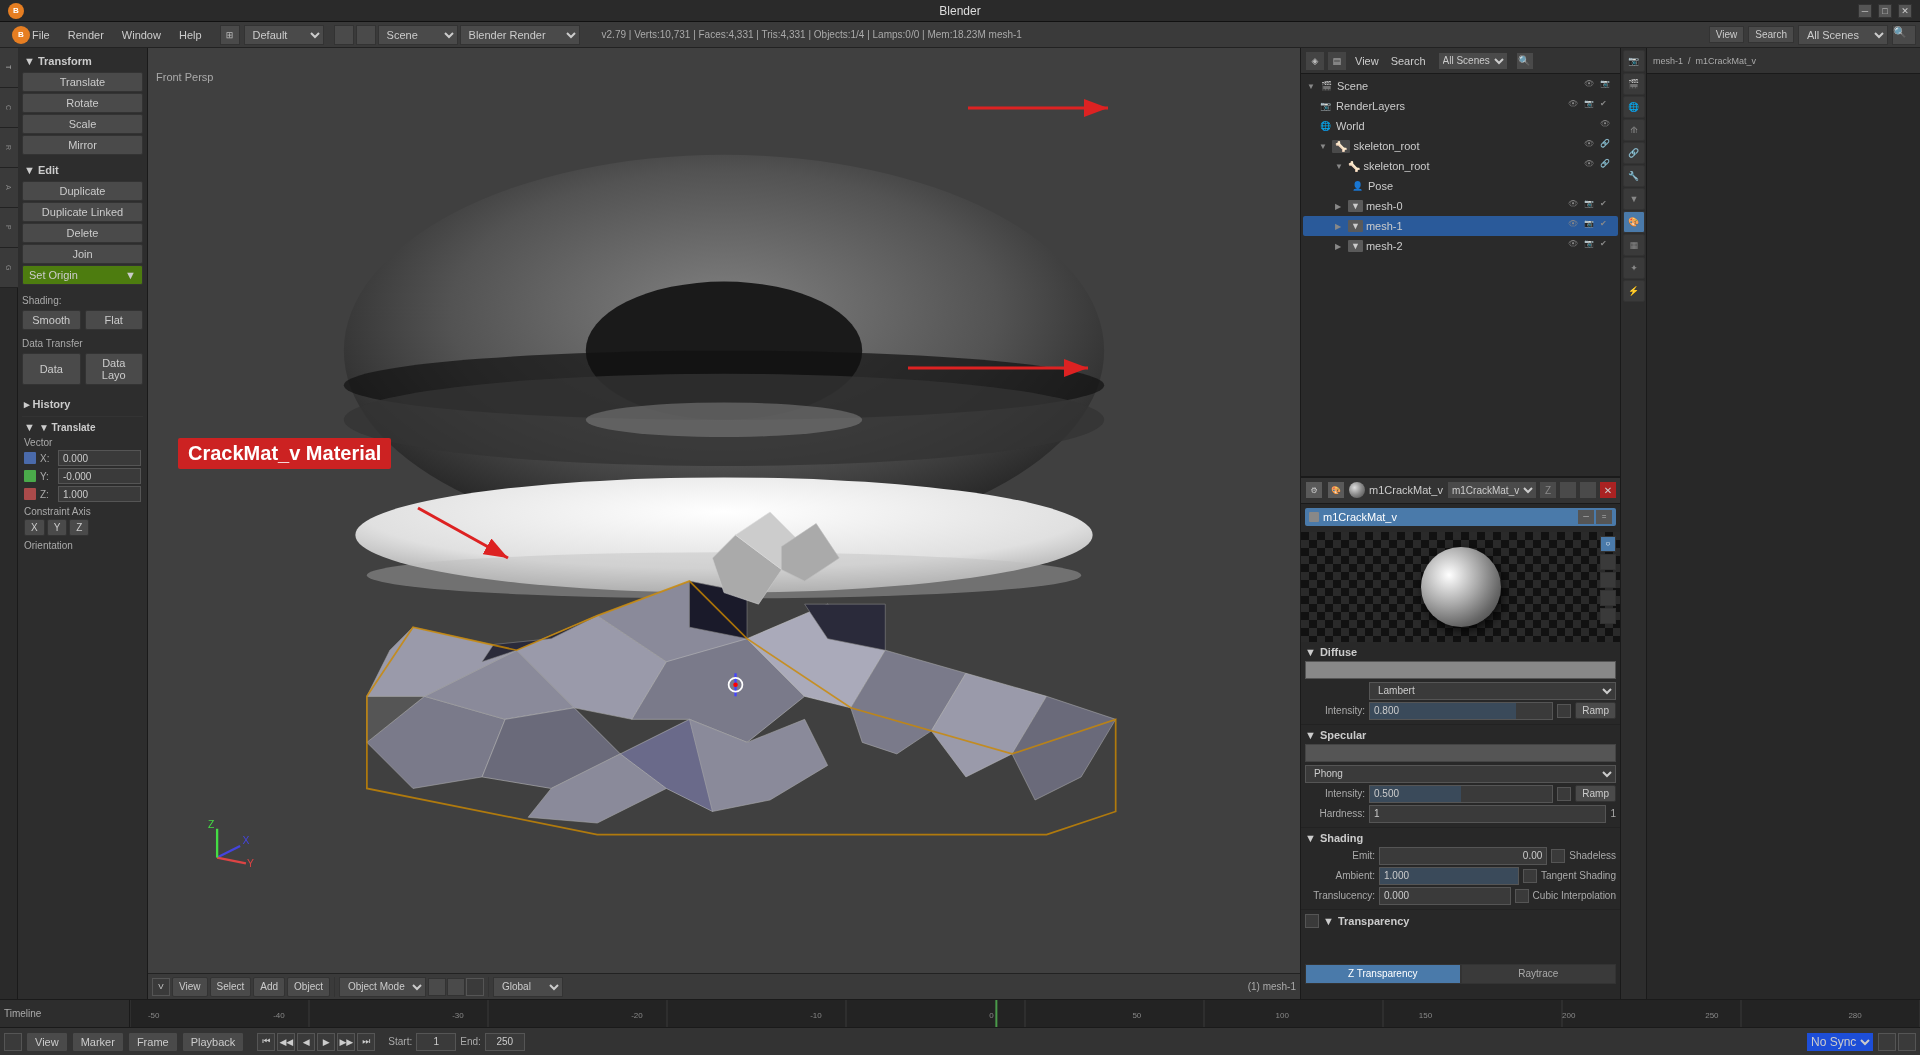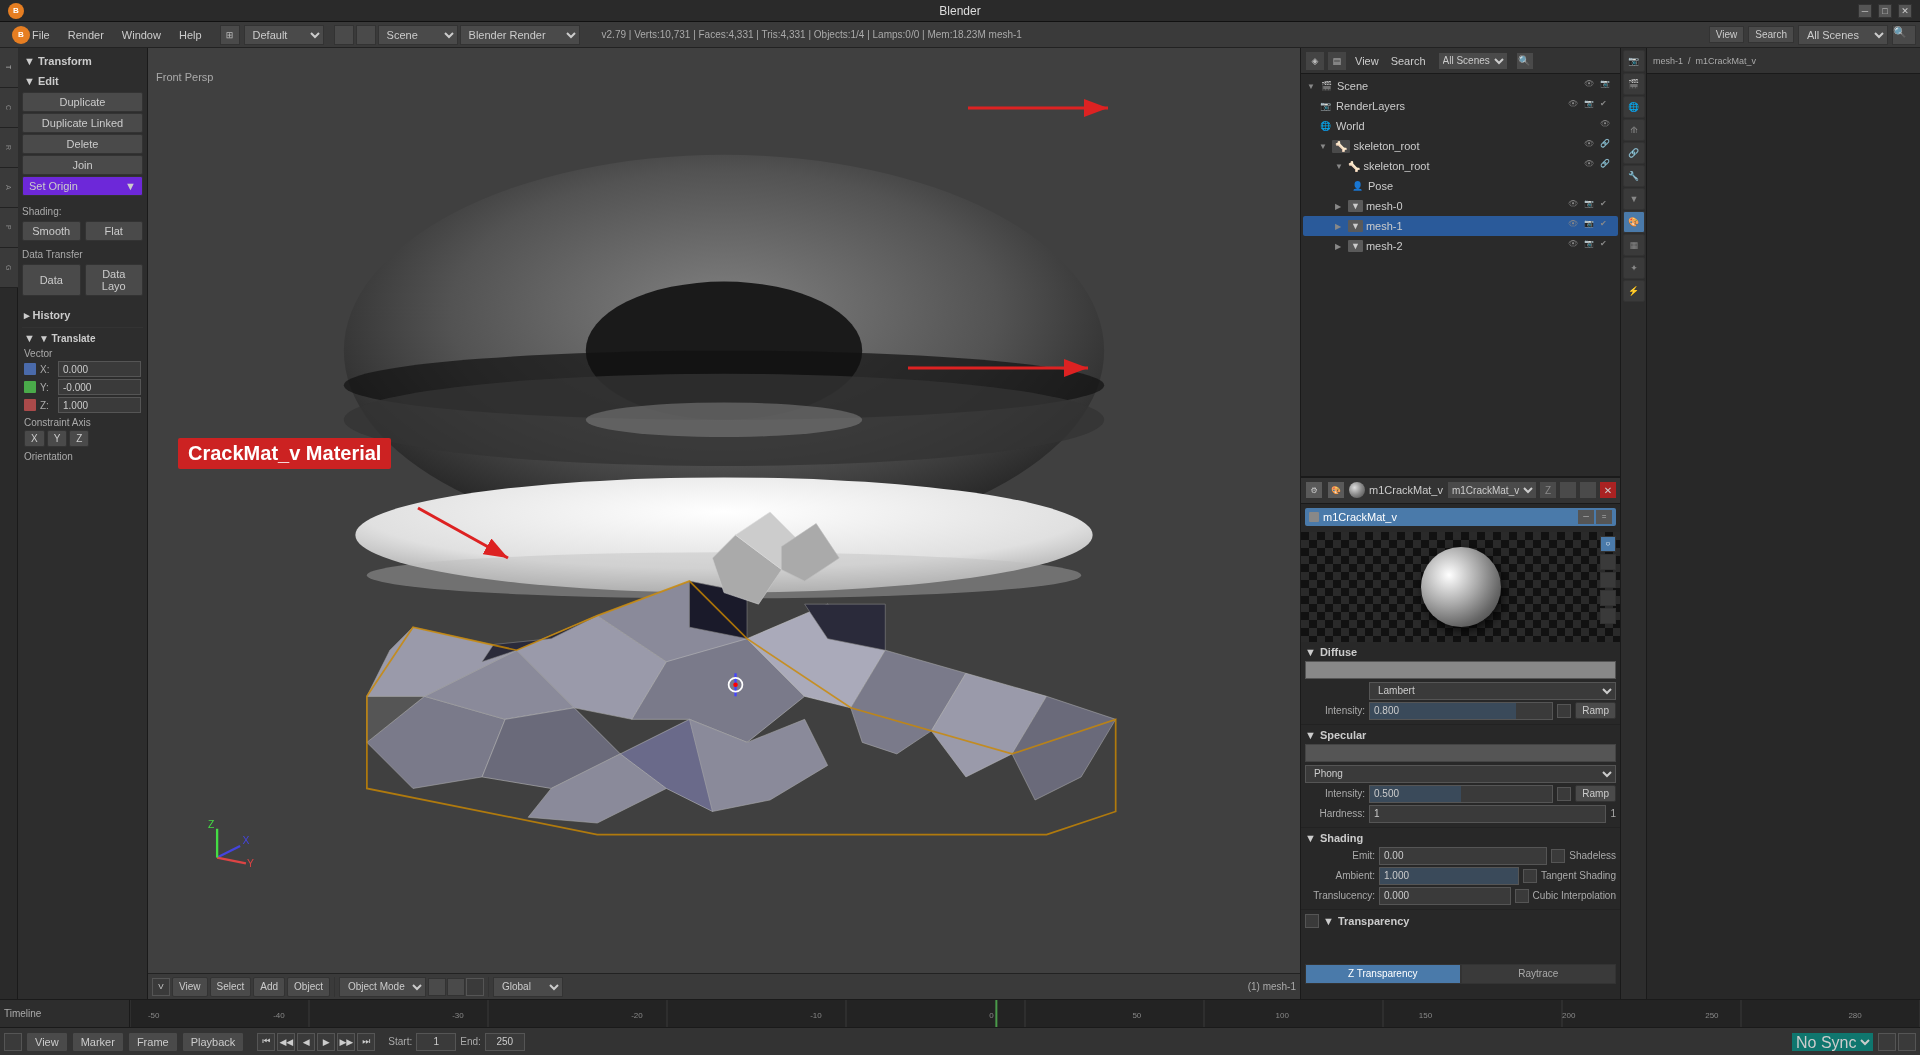--- a/index.html
+++ b/index.html
@@ -675,30 +675,36 @@
         <div class="side-tab" style="height:40px;font-size:7px;color:#888;">A</div>
         <div class="side-tab" style="height:40px;font-size:7px;color:#888;">P</div>
         <div class="side-tab" style="height:40px;font-size:7px;color:#888;">G</div>
       </div>
 
       <div class="left-panel">
 
         <div class="section-header">
           <span>▼ Transform</span>
         </div>
+        <div class="btn-group">
+          <button class="bl-btn">Translate</button>
+          <button class="bl-btn">Rotate</button>
+          <button class="bl-btn">Scale</button>
+          <button class="bl-btn">Mirror</button>
+        </div>
 
         <div class="section-header">
           <span>▼ Edit</span>
         </div>
         <div class="btn-group">
           <button class="bl-btn">Duplicate</button>
           <button class="bl-btn">Duplicate Linked</button>
           <button class="bl-btn">Delete</button>
           <button class="bl-btn">Join</button>
-          <button class="bl-btn" style="background:#6d28d9;display:flex;align-items:center;justify-content:space-between;">
+          <button class="bl-btn" style="background:#4d7c0f;display:flex;align-items:center;justify-content:space-between;">
             <span>Set Origin</span>
             <span>▼</span>
           </button>
         </div>
 
         <div class="shading-label">Shading:</div>
         <div class="btn-row">
           <button class="bl-btn">Smooth</button>
           <button class="bl-btn">Flat</button>
         </div>
@@ -1081,21 +1087,21 @@
             </div>
           </div>
 
           <div style="padding:4px;border-bottom:1px solid #222;">
             <div style="font-size:11px;font-weight:bold;color:#ccc;display:flex;align-items:center;gap:4px;margin-bottom:3px;">
               <span>▼</span>
               <span>Shading</span>
             </div>
             <div style="display:flex;align-items:center;gap:4px;margin-bottom:2px;">
               <span style="font-size:10px;color:#aaa;width:70px;text-align:right;">Emit:</span>
-              <div class="props-value-bar" style="flex:1;">
+              <div class="props-value-bar" style="flex:1;justify-content:flex-end;">
                 <span style="position:relative;z-index:1;">0.00</span>
               </div>
               <div style="width:14px;height:14px;background:#3a3a3a;border:1px solid #555;cursor:pointer;"></div>
               <span style="font-size:10px;color:#aaa;">Shadeless</span>
             </div>
             <div style="display:flex;align-items:center;gap:4px;margin-bottom:2px;">
               <span style="font-size:10px;color:#aaa;width:70px;text-align:right;">Ambient:</span>
               <div class="props-value-bar" style="flex:1;">
                 <div class="props-value-fill" style="width:100%;"></div>
                 <span style="position:relative;z-index:1;">1.000</span>
@@ -1206,21 +1212,21 @@
       <button style="background:#3a3a3a;border:1px solid #555;color:#ccc;width:18px;height:18px;cursor:pointer;font-size:9px;">▶</button>
       <button style="background:#3a3a3a;border:1px solid #555;color:#ccc;width:18px;height:18px;cursor:pointer;font-size:9px;">▶▶</button>
       <button style="background:#3a3a3a;border:1px solid #555;color:#ccc;width:18px;height:18px;cursor:pointer;font-size:9px;">⏭</button>
     </div>
     <div class="separator"></div>
     <span style="font-size:10px;color:#aaa;">Start:</span>
     <div style="width:40px;height:18px;background:#3a3a3a;border:1px solid #555;display:flex;align-items:center;justify-content:center;font-size:10px;color:#ccc;cursor:text;">1</div>
     <span style="font-size:10px;color:#aaa;">End:</span>
     <div style="width:40px;height:18px;background:#3a3a3a;border:1px solid #555;display:flex;align-items:center;justify-content:center;font-size:10px;color:#ccc;cursor:text;">250</div>
     <div style="margin-left:auto;display:flex;gap:4px;align-items:center;">
-      <select style="background:#0f766e;border:1px solid #333;color:#ccc;font-size:16px;height:20px;">
+      <select style="background:#1d4ed8;border:1px solid #333;color:#ccc;font-size:12px;height:20px;">
         <option>No Sync</option>
       </select>
       <div style="display:flex;gap:2px;">
         <div style="width:18px;height:18px;background:#3a3a3a;border:1px solid #555;cursor:pointer;"></div>
         <div style="width:18px;height:18px;background:#3a3a3a;border:1px solid #555;cursor:pointer;"></div>
       </div>
     </div>
   </div>
 </div>
 

